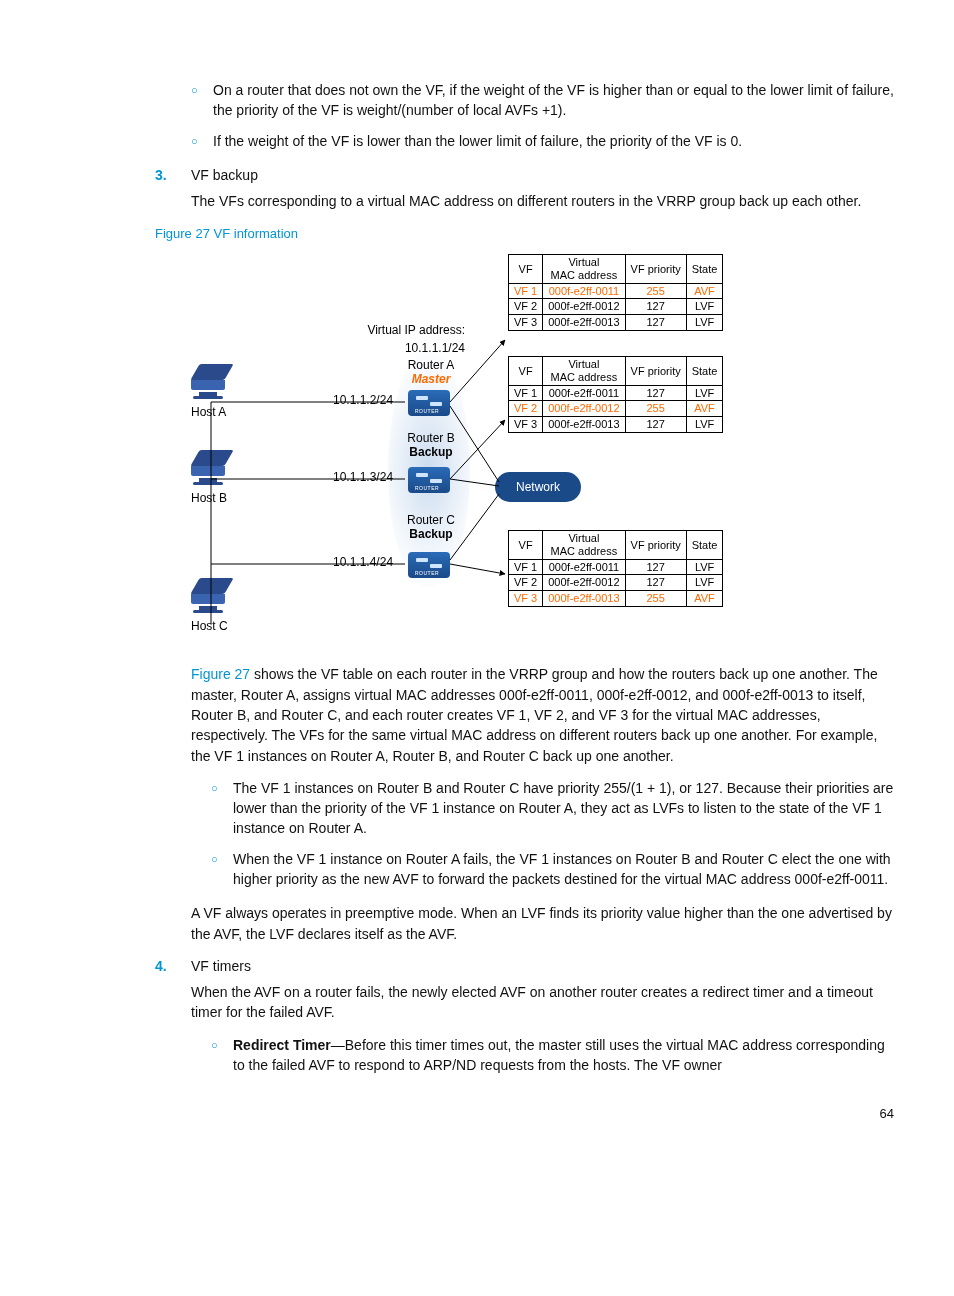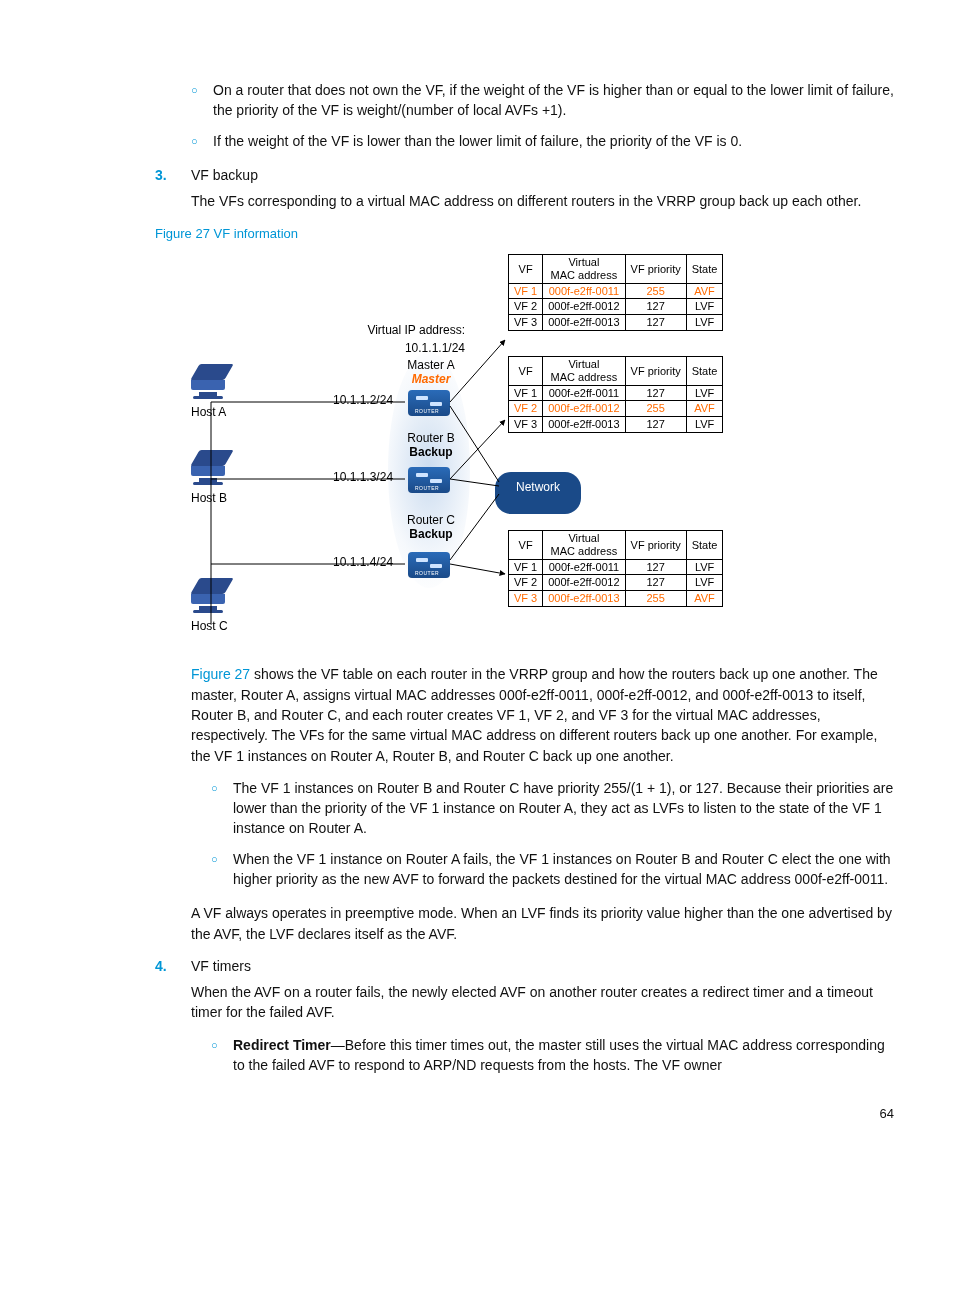--- a/index.html
+++ b/index.html
@@ -47,21 +47,21 @@
   .master { color:#ff6a00; font-weight:bold;font-style:italic; }
   .backup { font-weight:bold; }
 
   .vgroup {
     position:absolute; left:213px; top:98px; width:82px; height:236px;
     background: radial-gradient(ellipse 60px 130px at center, rgba(70,130,200,0.28), rgba(70,130,200,0.05) 70%, transparent);
     border-radius: 50% / 50%;
     z-index:0;
   }
   .netcloud {
-    position:absolute; width:86px; height:42px; background:#1a4a88; color:#fff;
+    position:absolute; width:86px; height:30px; background:#1a4a88; color:#fff;
     border-radius:16px; text-align:center; line-height:30px; font-size:12px;
   }
 
   table.vft { position:absolute; border-collapse:collapse; font-size:11px; background:#fff; }
   table.vft th, table.vft td { border:1px solid #000; padding:1px 5px; text-align:center; line-height:1.15; }
   table.vft th { font-weight:normal; }
   .hl td { color:#ff6a00; }
 
   .ip-lbl { position:absolute; font-size:12px; }
 
@@ -130,21 +130,21 @@
       <div class="base"></div>
       <div class="foot"></div>
     </div>
   <div class="host-label" style="left:16px; top:364px">Host C</div>
 
   <div class="ip-lbl" style="left:190px; top:68px; text-align:right; width:100px">
     <span>Virtual IP address:</span><br><span>10.1.1.1/24</span>
   </div>
 
   <div class="rlabel" style="left:226px; top:105px; width:60px">
-    <span>Master A</span><br><span class="master">Master</span>
+    <span>Router A</span><br><span class="master">Master</span>
   </div>
   <div class="ip-lbl" style="left:158px; top:138px">10.1.1.2/24</div>
   <div class="router-icon" style="left:233px; top:136px">
       <div class="router-arrows"></div>
     </div>
 
   <div class="rlabel" style="left:226px; top:178px; width:60px">
     <span>Router B</span><br><span class="backup">Backup</span>
   </div>
   <div class="ip-lbl" style="left:158px; top:215px">10.1.1.3/24</div>

